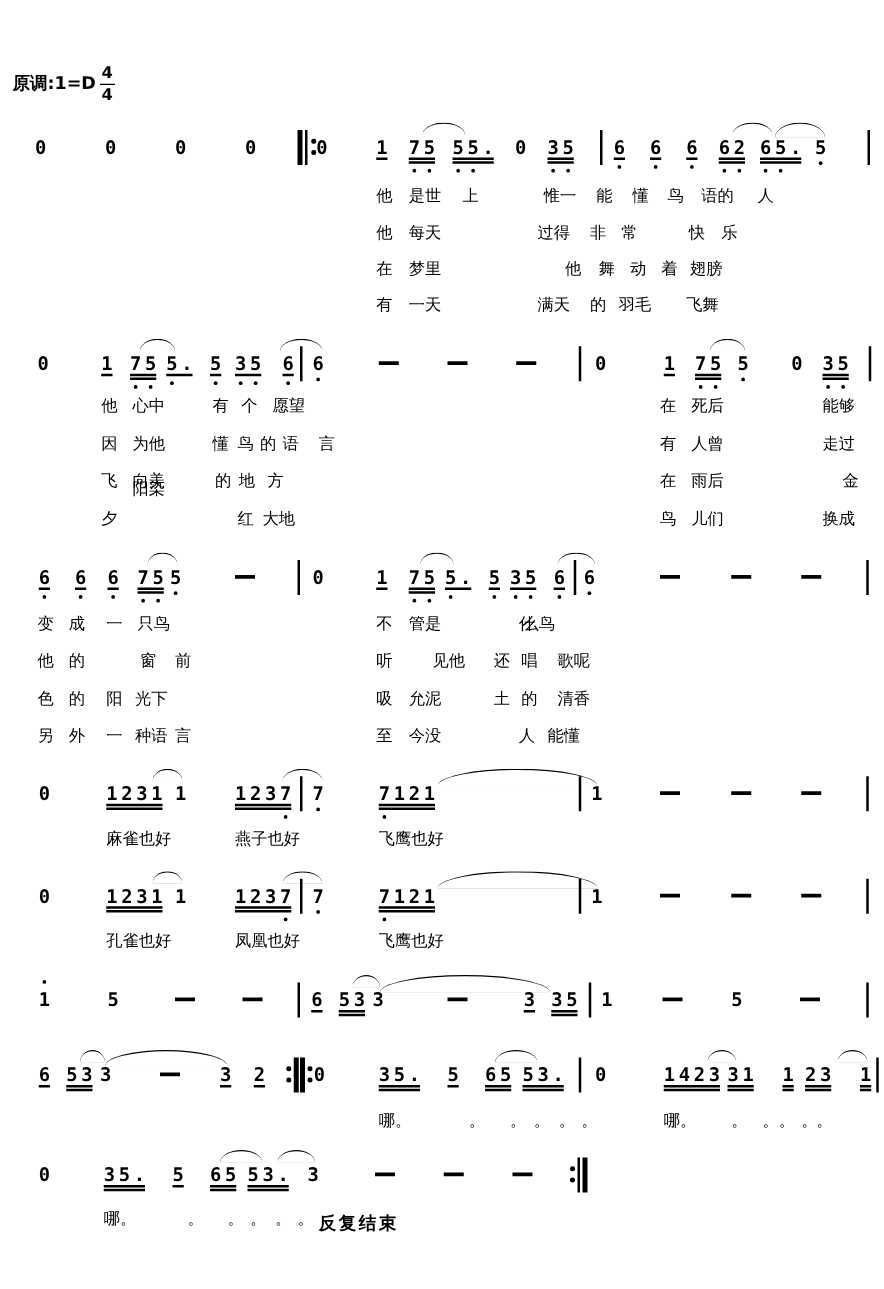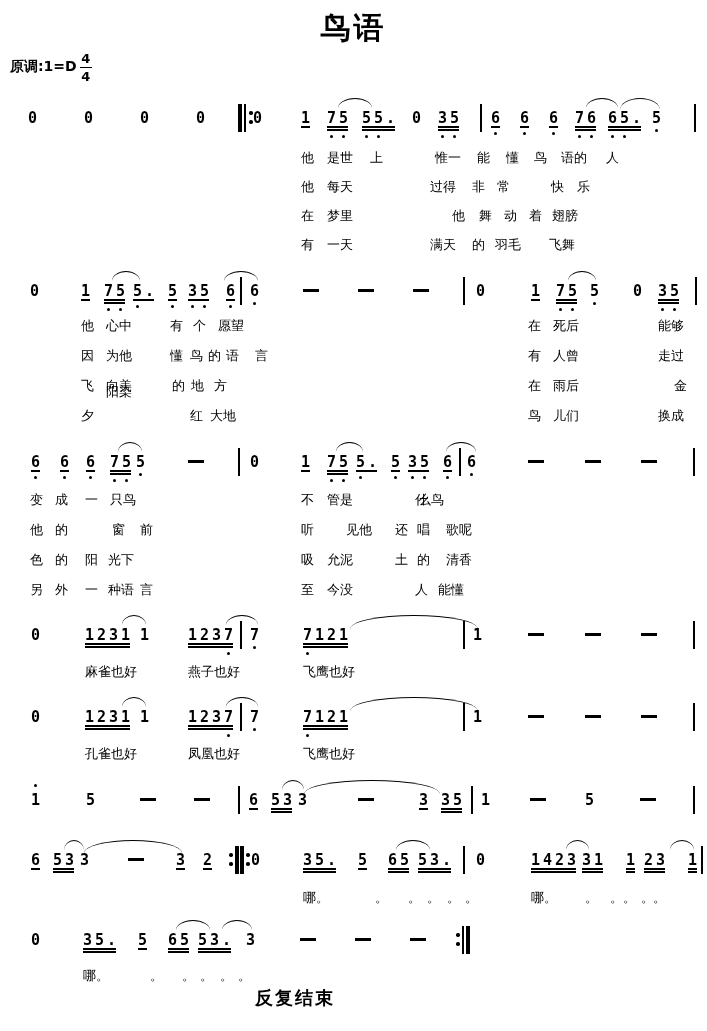--- a/index.html
+++ b/index.html
@@ -25,27 +25,26 @@
   .lyr{position:absolute;font-size:13px;white-space:pre;line-height:15px;}
   .rep{position:absolute;width:22px;height:28px;}
   .rep i{position:absolute;top:0;display:block;}
   .rthick{width:3.5px;height:28px;background:#000;}
   .rthin{width:1.5px;height:28px;background:#000;}
   .rdots{width:4px;height:28px;}
   .rdots::before,.rdots::after{content:'';position:absolute;left:0;width:3.5px;height:3.5px;
        border-radius:50%;background:#000;}
   .rdots::before{top:7px;}
   .rdots::after{top:16px;}
-  .footer{position:absolute;font-size:18px;font-weight:bold;letter-spacing:2px;margin-top:16px;}
+  .footer{position:absolute;font-size:14px;font-weight:bold;letter-spacing:2px;}
 </style>
 </head>
 <body>
 
 <div class="page">
-  <div class="title">鸟语</div>
   <div class="keysig">
     <span>原调:1=D</span>
     <span class="frac">
       <span>4</span>
       <span class="fbar"></span>
       <span>4</span>
     </span>
   </div>
   <div id="score">
       <div class="note" style="left: 28px; top: 108px; width: 9px;"><span class="nt">0</span></div>
@@ -60,21 +59,21 @@
       <div class="note" style="left: 253px; top: 108px; width: 9px;"><span class="nt">0</span></div>
       <div class="note" style="left: 301px; top: 108px; width: 9px;"><span class="nt">1</span><i class="ul" style="top: 18px;"></i></div>
       <div class="note" style="left: 327px; top: 108px; width: 21px;"><span class="nt">75</span><i class="ul" style="top: 18px;"></i><i class="ul" style="top: 21px;"></i><i class="odot" style="left: 3px; top: 27px;"></i><i class="odot" style="left: 15px; top: 27px;"></i></div>
       <div class="note" style="left: 362px; top: 108px; width: 33px;"><span class="nt">55.</span><i class="ul" style="top: 18px;"></i><i class="ul" style="top: 21px;"></i><i class="odot" style="left: 3px; top: 27px;"></i><i class="odot" style="left: 15px; top: 27px;"></i></div>
       <div class="note" style="left: 412px; top: 108px; width: 9px;"><span class="nt">0</span></div>
       <div class="note" style="left: 438px; top: 108px; width: 21px;"><span class="nt">35</span><i class="ul" style="top: 18px;"></i><i class="ul" style="top: 21px;"></i><i class="odot" style="left: 3px; top: 27px;"></i><i class="odot" style="left: 15px; top: 27px;"></i></div>
       <div class="barline" style="left: 480px; top: 104px;"></div>
       <div class="note" style="left: 491px; top: 108px; width: 9px;"><span class="nt">6</span><i class="ul" style="top: 18px;"></i><i class="odot" style="left: 3px; top: 24px;"></i></div>
       <div class="note" style="left: 520px; top: 108px; width: 9px;"><span class="nt">6</span><i class="ul" style="top: 18px;"></i><i class="odot" style="left: 3px; top: 24px;"></i></div>
       <div class="note" style="left: 549px; top: 108px; width: 9px;"><span class="nt">6</span><i class="ul" style="top: 18px;"></i><i class="odot" style="left: 3px; top: 24px;"></i></div>
-      <div class="note" style="left: 575px; top: 108px; width: 21px;"><span class="nt">76</span><i class="ul" style="top: 18px;"></i><i class="ul" style="top: 21px;"></i><i class="odot" style="left: 3px; top: 27px;"></i><i class="odot" style="left: 15px; top: 27px;"></i></div>
+      <div class="note" style="left: 575px; top: 108px; width: 21px;"><span class="nt">62</span><i class="ul" style="top: 18px;"></i><i class="ul" style="top: 21px;"></i><i class="odot" style="left: 3px; top: 27px;"></i><i class="odot" style="left: 15px; top: 27px;"></i></div>
       <div class="note" style="left: 608px; top: 108px; width: 33px;"><span class="nt">65.</span><i class="ul" style="top: 18px;"></i><i class="ul" style="top: 21px;"></i><i class="odot" style="left: 3px; top: 27px;"></i><i class="odot" style="left: 15px; top: 27px;"></i></div>
       <div class="note" style="left: 652px; top: 108px; width: 9px;"><span class="nt">5</span><i class="odot" style="left: 3px; top: 21px;"></i></div>
       <div class="barline" style="left: 694px; top: 104px;"></div>
       <div class="tie" style="left: 338px; top: 98px; width: 34px; height: 9px;"></div>
       <div class="tie" style="left: 586px; top: 98px; width: 32px; height: 9px;"></div>
       <div class="tie" style="left: 620px; top: 98px; width: 40px; height: 11px;"></div>
       <div class="lyr" style="left: 301px; top: 150px;">他</div>
       <div class="lyr" style="left: 327px; top: 150px;">是世</div>
       <div class="lyr" style="left: 370px; top: 150px;">上</div>
       <div class="lyr" style="left: 435px; top: 150px;">惟一</div>

